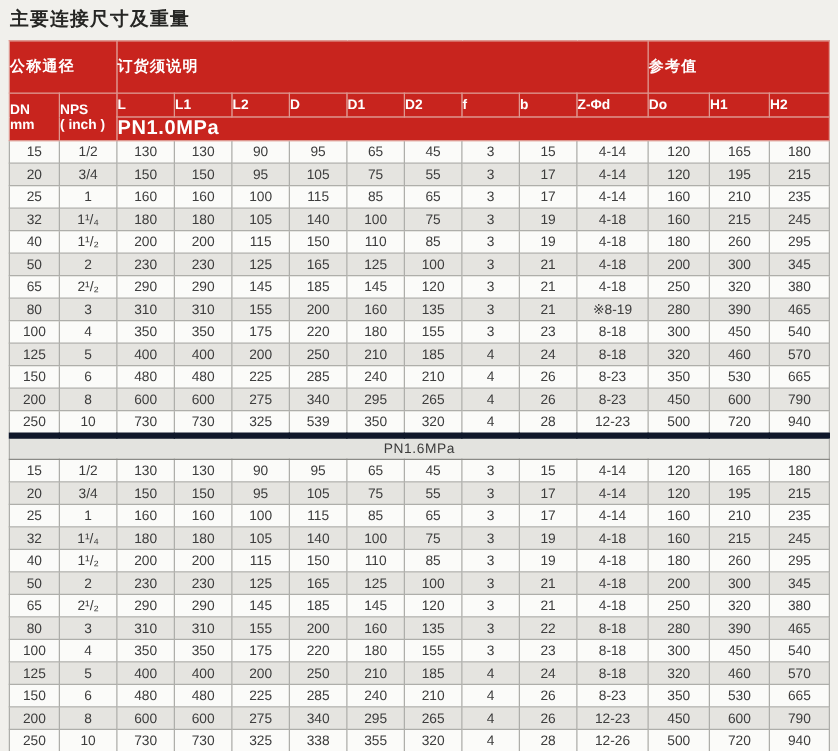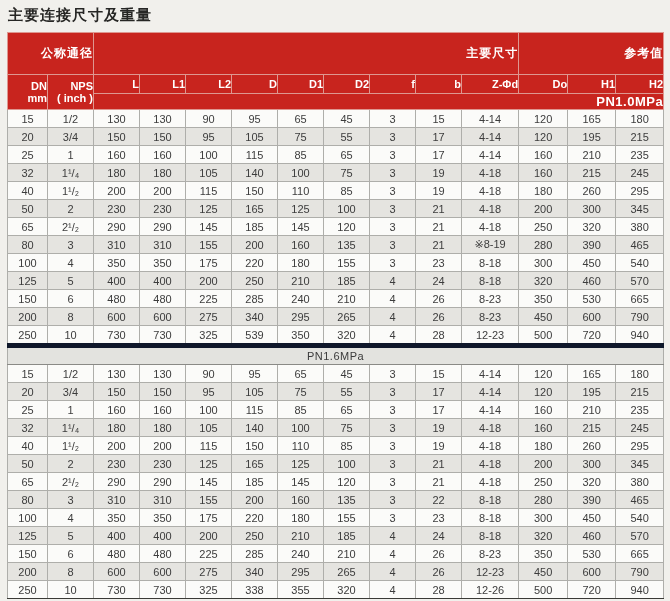--- a/index.html
+++ b/index.html
@@ -24,26 +24,26 @@
     margin:7px 0 0 7px;
     border:1px solid #3a3a36;
   }
   
   thead th{
     background:#c8241e;
     color:#ffffff;
     border:1px solid #de9790;
     font-weight:bold;
     padding:0;
-    text-align:right;
+    text-align:left;
     vertical-align:middle;
   }
   thead tr.group-row th{height:41px;font-size:12px;letter-spacing:1px;}
   thead tr.label-row th{height:18px;font-size:11px;margin-left:46px;}
-  thead tr.pn-row th{height:13px;font-size:13px;letter-spacing:.5px;}
+  thead tr.pn-row th{height:13px;font-size:16px;letter-spacing:.5px;}
   thead th.two-line{font-size:11px;line-height:12px;}
   
   tbody td{
     border:1px solid #aeaeaa;
     height:17px;
     padding:0;
     text-align:center;
     vertical-align:middle;
     font-size:11px;
     color:#3c3c3c;
@@ -85,21 +85,21 @@
     <col style="width:46px">
       <col style="width:46px">
       <col style="width:57px">
     <col style="width:49px">
       <col style="width:48px">
       <col style="width:48px">
   </colgroup>
   <thead>
     <tr class="group-row">
       <th colspan="2">公称通径</th>
-      <th colspan="9">主要尺寸</th>
+      <th colspan="9">订货须说明</th>
       <th colspan="3">参考值</th>
     </tr>
     <tr class="label-row">
       <th rowspan="2" class="two-line">
         <div>DN</div>
         <div>mm</div>
       </th>
       <th rowspan="2" class="two-line">
         <div>NPS</div>
         <div>( inch )</div>

